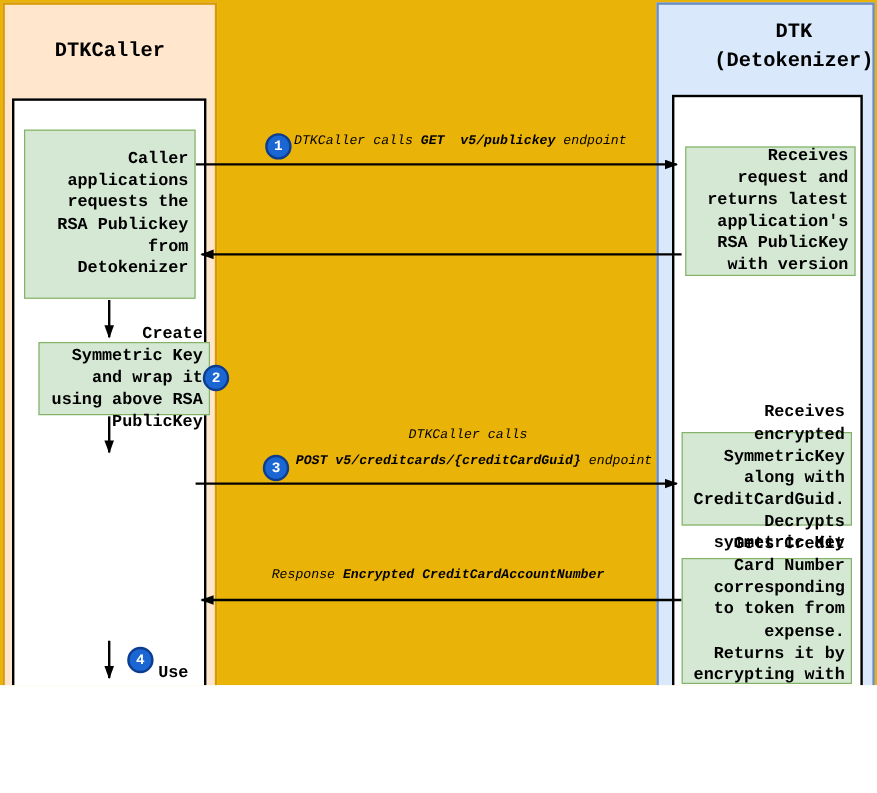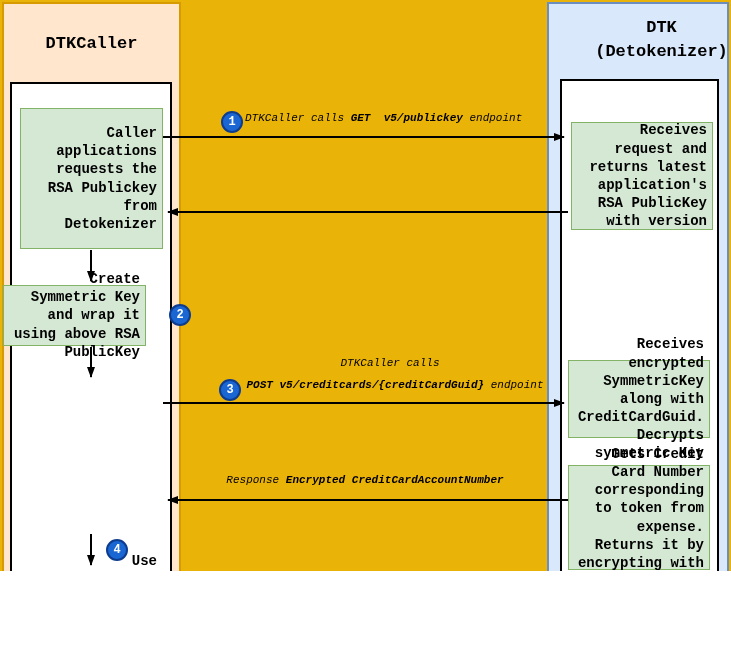--- a/index.html
+++ b/index.html
@@ -28,21 +28,21 @@
   .whitebox-dtk{left:560px;top:79px;width:159px;height:571px;}
 
   .step{
     background:var(--step_fill);
     border:1px solid var(--step_border);
     display:flex;align-items:center;justify-content:center;
     text-align:right;font-weight:bold;font-size:14px;line-height:1.3;
     padding:2px 5px;
   }
   .step-l1{left:20px;top:108px;width:143px;height:141px;}
-  .step-l2{left:3px;top:285px;width:143px;height:61px;}
+  .step-l2{left:32px;top:285px;width:143px;height:61px;}
   .step-l3{left:20px;top:381px;width:143px;height:152px;}
   .step-l4{left:20px;top:541px;width:143px;height:59px;margin-top:36px;}
   .step-r1{left:544px;top:122px;width:142px;height:108px;margin-left:27px;}
   .step-r2{left:568px;top:360px;width:142px;height:78px;}
   .step-r3{left:568px;top:465px;width:142px;height:105px;}
 
   svg.overlay{left:0;top:0;width:731px;height:661px;pointer-events:none;}
   svg.overlay line{stroke:var(--arrow);stroke-width:2px;}
   svg.overlay .arrowhead{fill:var(--arrow);}
 

